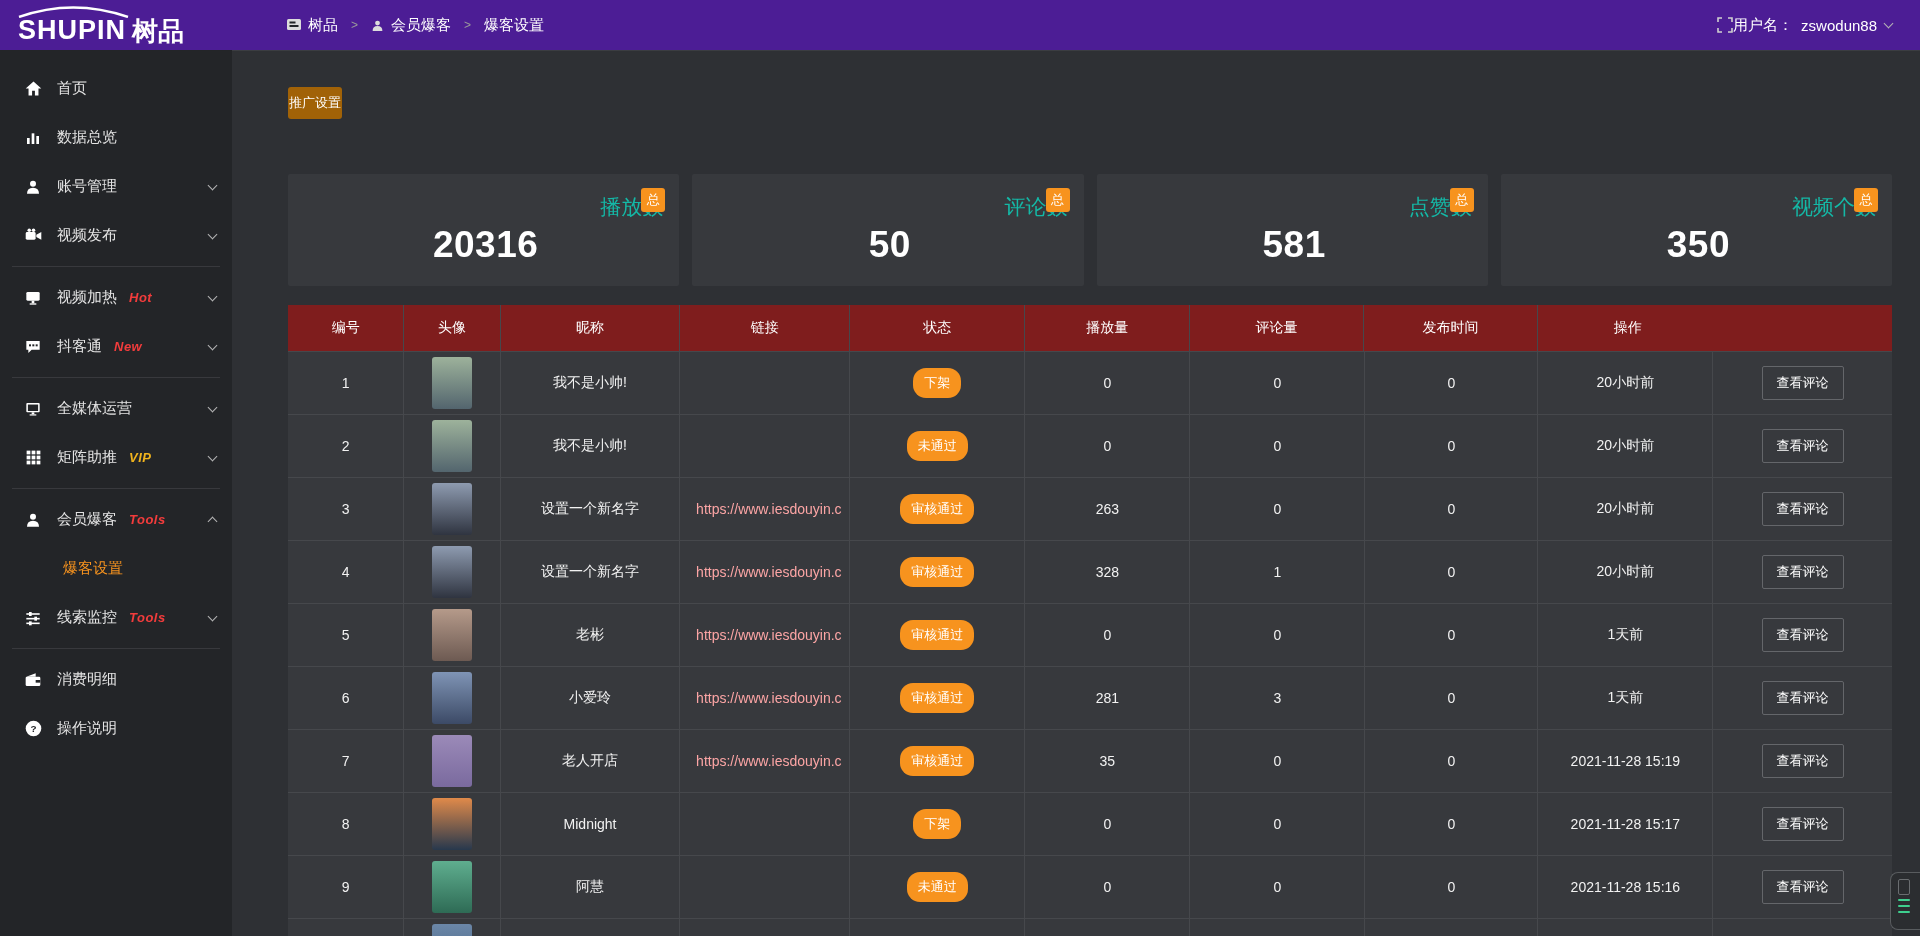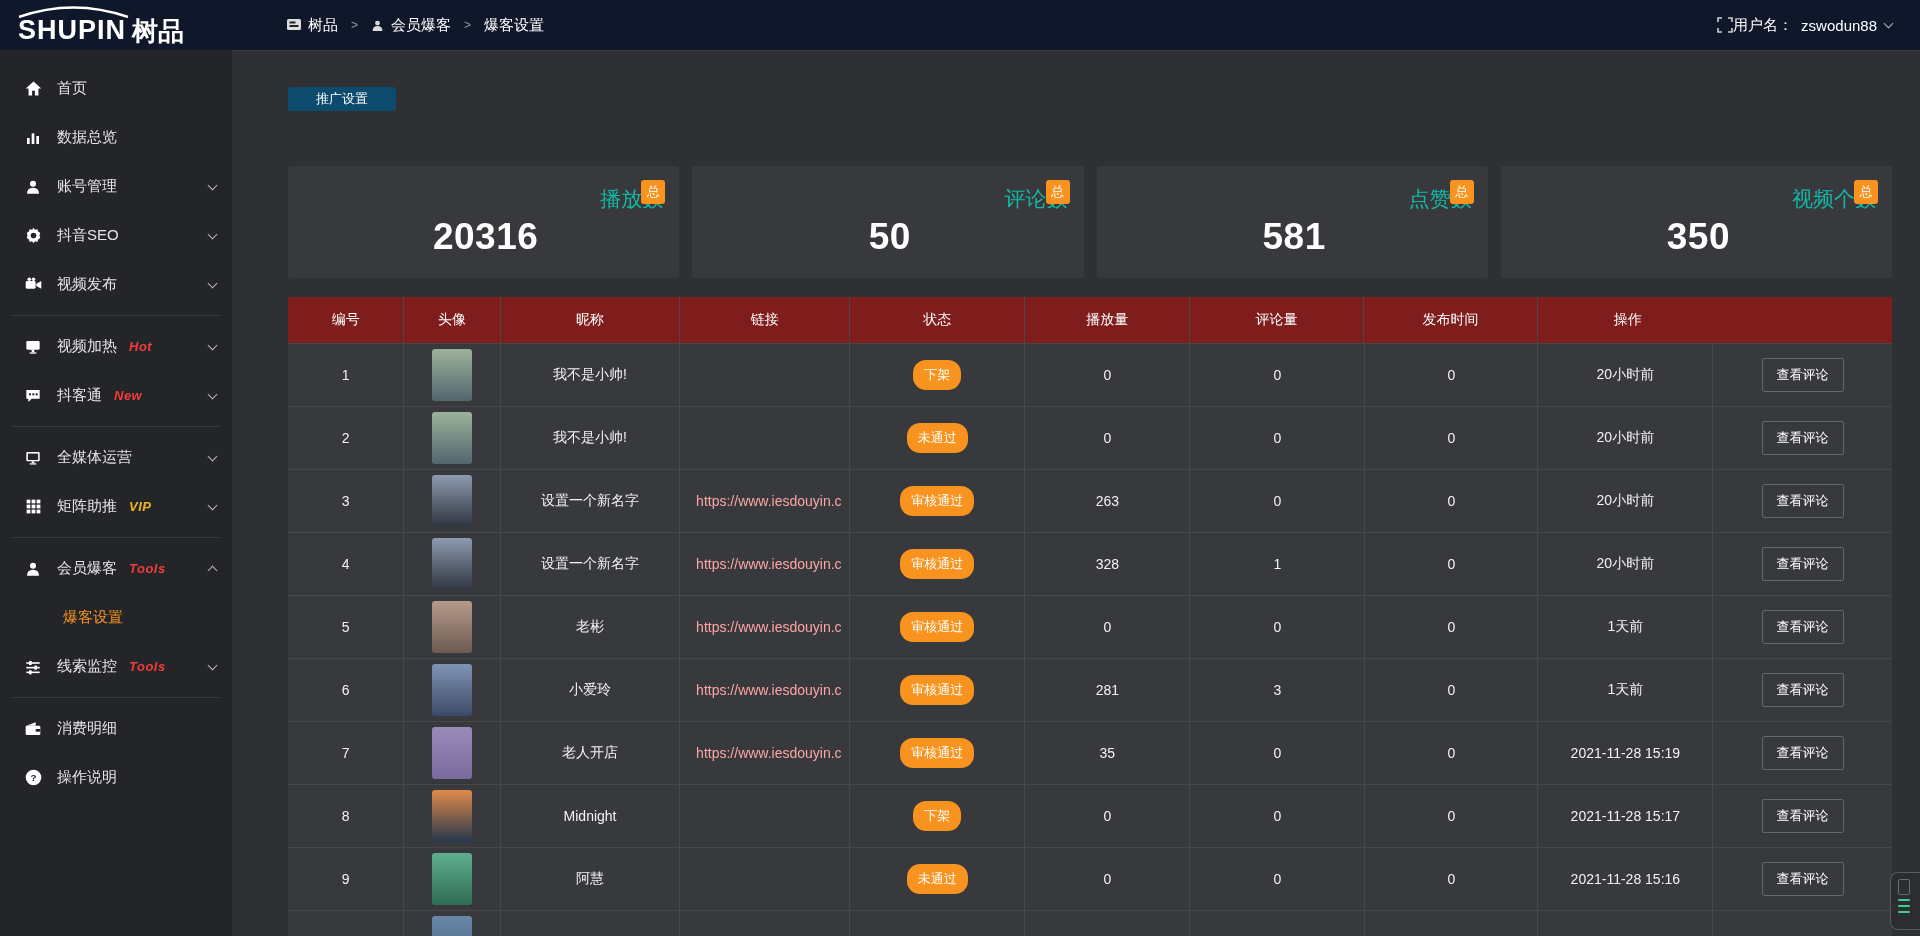--- a/index.html
+++ b/index.html
@@ -2,21 +2,21 @@
 <html><head>
 <meta charset="utf-8">
 <style>
   * { margin:0; padding:0; box-sizing:border-box; }
   html,body { width:1920px; height:936px; overflow:hidden;
     font-family:"Liberation Sans","DejaVu Sans",sans-serif;
     background:#2e3034; color:#f0f0f0; }
 
   
   .topbar { position:fixed; top:0; left:0; right:0; height:50px;
-    background:#0f172a; display:flex; align-items:center; z-index:10; }
+    background:#4c1d95; display:flex; align-items:center; z-index:10; }
   .logo-area { width:232px; flex:0 0 232px; padding-left:18px; display:flex; align-items:center; }
   .logo { position:relative; display:flex; align-items:flex-end; gap:6px; padding-top:10px; }
   .logo-arc { position:absolute; top:-2px; left:-2px; }
   .logo-en { font-size:27px; font-weight:bold; letter-spacing:1px; color:#fff; line-height:1; }
   .logo-cn { font-size:26px; font-weight:bold; color:#fff; line-height:1; }
   .breadcrumb { margin-left:55px; display:flex; align-items:center; font-size:15px; color:#fff; }
   .bc-item { display:flex; align-items:center; gap:7px; }
   .bc-sep { color:#9a9a9a; font-size:12px; margin:0 13px; }
   .topbar-right { margin-left:auto; margin-right:28px; display:flex; align-items:center; }
   .fs-icon { width:16px; height:16px; display:block; cursor:pointer; }
@@ -34,21 +34,21 @@
   .nbadge.red  { color:#f23c3c; }
   .nbadge.gold { color:#f0b31d; }
   .nav-item .chev { margin-left:auto; }
   .nav-sub { height:49px; display:flex; align-items:center; padding-left:63px; font-size:15px; color:#dcdcdc; cursor:pointer; }
   .nav-sub.active { color:#f7931e; }
   .nav-divider { height:1px; background:#38393d; margin:6px 12px; }
 
   
   .main { margin-left:232px; margin-top:50px; height:886px; border-top:1px solid #3b3d41;
     padding:36px 28px 0 56px; overflow:hidden; }
-  .promo-btn { height:24px; padding:0 28px; background:#0c4a6e; color:#fff; border:none;
+  .promo-btn { height:32px; padding:0 1px; background:#a16207; color:#fff; border:none;
     border-radius:3px; font-size:13px; cursor:pointer; font-family:inherit; }
 
   .cards { display:flex; gap:13px; margin-top:55px; }
   .card { flex:1 1 0; height:112px; background:#37393d; border-radius:2px; position:relative;
     padding:19px 16px 0 20px; }
   .card-label { font-size:21px; color:#14b8a6;text-align:right; }
   .card-value { font-size:37px; font-weight:600; color:#fff; margin-top:3px; letter-spacing:.5px;text-align:center; }
   .card-badge { position:absolute; top:14px; right:14px; width:24px; height:24px; line-height:24px;
     text-align:center; background:#f7931e; color:#fff; font-size:13px; border-radius:3px; }
 
@@ -151,30 +151,20 @@
     <span class="nicon">
       <svg width="16" height="16" viewBox="0 0 24 24">
           <circle cx="12" cy="7" r="4.5" fill="#fff"></circle>
           <path d="M3 22 q0 -9 9 -9 q9 0 9 9 z" fill="#fff"></path>
         </svg>
     </span>
     <span class="nlabel">账号管理</span>
     <span class="chev"></span>
   </div>
 
-  <div class="nav-item">
-    <span class="nicon">
-      <svg width="17" height="17" viewBox="0 0 24 24">
-        <path fill="#fff" d="M12 1 l2 3 3.5-1 1 3.5 3 2 -1 3.5 1 3.5 -3 2 -1 3.5 -3.5-1 -2 3 -2-3 -3.5 1 -1-3.5 -3-2 1-3.5 -1-3.5 3-2 1-3.5 3.5 1 z"></path>
-        <circle cx="12" cy="12" r="4" fill="#232528"></circle>
-      </svg>
-    </span>
-    <span class="nlabel">抖音SEO</span>
-    <span class="chev"></span>
-  </div>
 
   <div class="nav-item">
     <span class="nicon">
       <svg width="17" height="17" viewBox="0 0 24 24">
           <rect x="1" y="7" width="14" height="11" rx="2" fill="#fff"></rect>
           <path d="M16 11 L23 7 V18 L16 14 z" fill="#fff"></path>
           <circle cx="6" cy="4.5" r="2.5" fill="#fff"></circle>
           <circle cx="12" cy="4.5" r="2.5" fill="#fff"></circle>
         </svg>
     </span>

